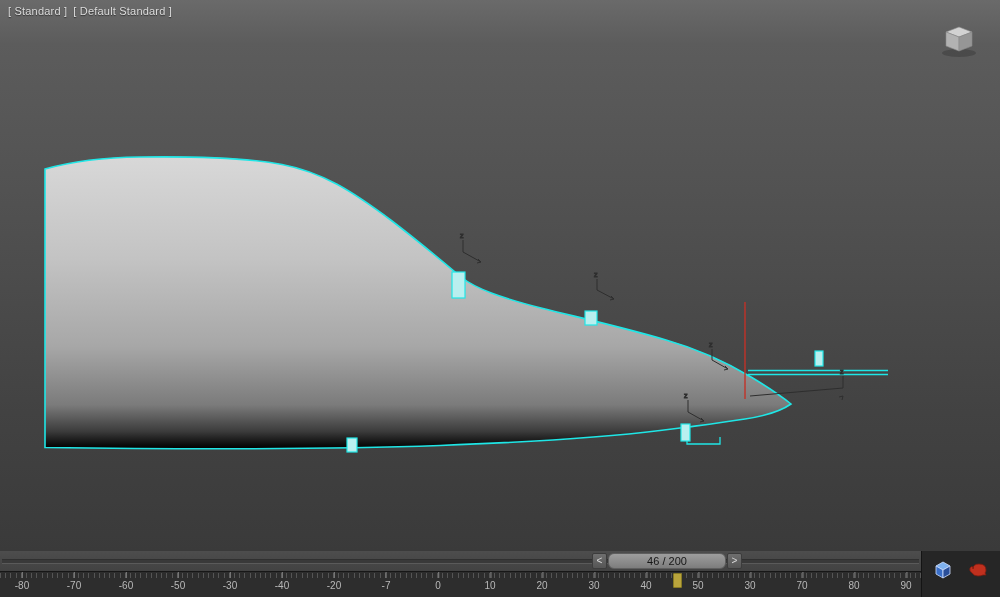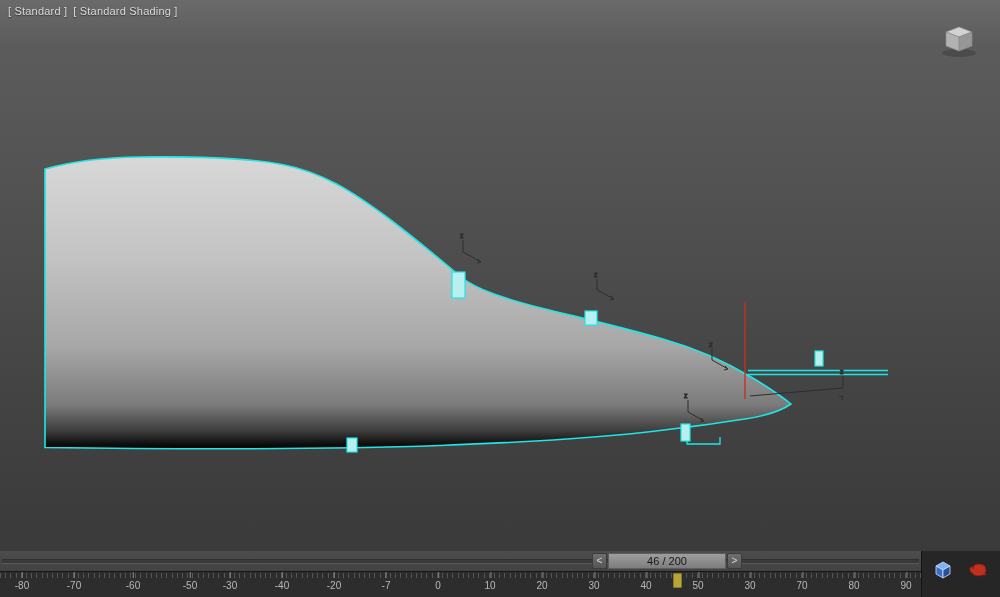--- a/index.html
+++ b/index.html
@@ -27,21 +27,21 @@
 
   
   #timeslider{position:absolute;left:0;top:551px;width:921px;height:20px;
     background:linear-gradient(#4d4d4d,#424242);}
   #slider-track{position:absolute;left:2px;right:2px;top:8px;height:3px;
     background:#393939;border-top:1px solid #303030;border-bottom:1px solid #5a5a5a;}
   #slider-thumb{position:absolute;left:592px;top:2px;height:16px;display:flex;gap:1px;}
   .tick-btn{width:15px;height:16px;box-sizing:border-box;border:1px solid #3c3c3c;border-radius:2px;
     background:linear-gradient(#6f6f6f,#555);color:#d8d8d8;font-size:10px;line-height:14px;
     text-align:center;cursor:pointer;}
-  #frame-box{width:118px;height:16px;box-sizing:border-box;border:1px solid #5e5e5e;border-radius:0;
+  #frame-box{width:118px;height:16px;box-sizing:border-box;border:1px solid #5e5e5e;border-radius:6px;
     background:linear-gradient(#9e9e9e,#7d7d7d);color:#161616;font-size:11px;line-height:15px;
     text-align:center;cursor:ew-resize;}
 
   
   #ruler{position:absolute;left:0;top:571px;width:921px;height:26px;background:#2d2d2d;
     border-top:1px solid #171717;overflow:hidden;cursor:pointer;}
   #ruler-ticks{position:absolute;left:0;top:1px;width:921px;height:5px;
     background:repeating-linear-gradient(to right,#555 0 1px,transparent 1px 5.2px);}
   .rlab{position:absolute;top:8px;transform:translateX(-50%);font-size:10px;color:#b8b8b8;}
   .rlab::before{content:"";position:absolute;left:50%;top:-8px;width:1px;height:6px;background:#8a8a8a;}
@@ -132,21 +132,21 @@
       </g>
       <g class="gizmo" transform="translate(843,388)">
         <line x1="0" y1="0" x2="0" y2="-12"></line>
           <line x1="0" y1="0" x2="-93" y2="8"></line>
         <path d="M-4,9 l4,-1 l-1,4"></path>
           <text class="gizmo-text" x="-3" y="-14">z</text>
       </g>
     </svg>
 
     <div id="vp-labels">
-      <span>[ Standard ]</span><span>[ Standard Shading ]</span>
+      <span>[ Standard ]</span><span>[ Default Standard ]</span>
     </div>
 
     <svg id="viewcube" viewBox="0 0 52 40">
       <ellipse cx="27" cy="33" rx="17" ry="4" fill="#000" opacity="0.18"></ellipse>
       <polygon points="14,12 27,7 40,12 27,17" fill="#d2d2d2" stroke="#8a8a8a" stroke-width="0.6"></polygon>
       <polygon points="14,12 27,17 27,31 14,26" fill="#b2b2b2" stroke="#8a8a8a" stroke-width="0.6"></polygon>
       <polygon points="40,12 27,17 27,31 40,26" fill="#969696" stroke="#8a8a8a" stroke-width="0.6"></polygon>
     </svg>
   </div>
 
@@ -156,22 +156,22 @@
       <div class="tick-btn">&lt;</div>
       <div id="frame-box">46 / 200</div>
       <div class="tick-btn">&gt;</div>
     </div>
   </div>
 
   <div id="ruler">
     <div id="ruler-ticks"></div>
     <span class="rlab" style="left:22px">-80</span>
     <span class="rlab" style="left:74px">-70</span>
-    <span class="rlab" style="left:133px">-60</span>
-    <span class="rlab" style="left:190px">-50</span>
+    <span class="rlab" style="left:126px">-60</span>
+    <span class="rlab" style="left:178px">-50</span>
     <span class="rlab" style="left:230px">-30</span>
     <span class="rlab" style="left:282px">-40</span>
     <span class="rlab" style="left:334px">-20</span>
     <span class="rlab" style="left:386px">-7</span>
     <span class="rlab" style="left:438px">0</span>
     <span class="rlab" style="left:490px">10</span>
     <span class="rlab" style="left:542px">20</span>
     <span class="rlab" style="left:594px">30</span>
     <span class="rlab" style="left:646px">40</span>
     <span class="rlab" style="left:698px">50</span>

